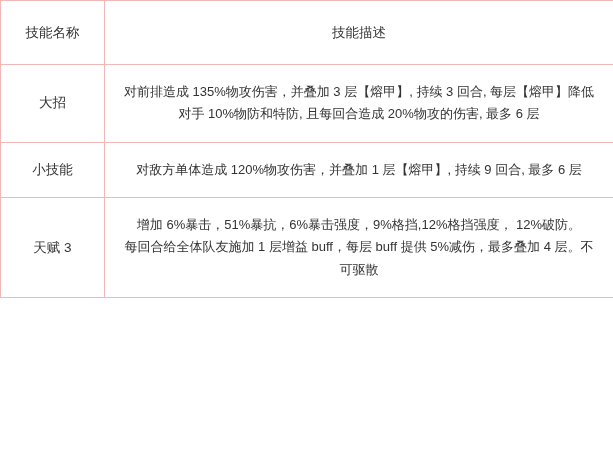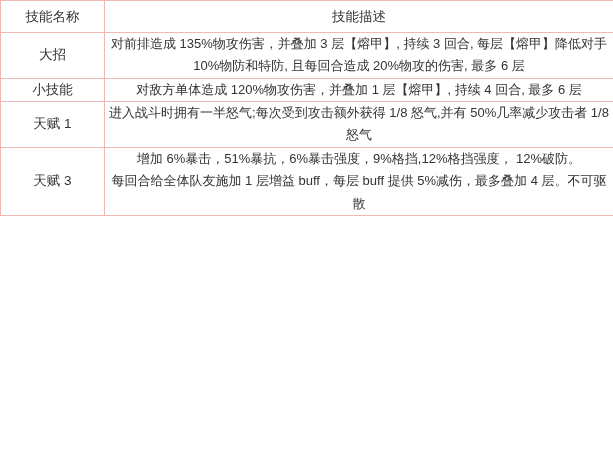--- a/index.html
+++ b/index.html
@@ -15,21 +15,21 @@
     overflow: hidden;
   }
   .skill-table {
     width: 613px;
     border-collapse: collapse;
     table-layout: fixed;
   }
   .skill-table td, .skill-table th {
     border: 1px solid #f2b8b8;
     vertical-align: middle;
-    padding: 0;
+    padding: 16px;
   }
   .col-name {
     width: 104px;
   }
   .col-desc {
     width: 509px;
   }
   .head-cell {
     text-align: center;
     font-size: 13.5px;
@@ -76,27 +76,21 @@
   <tbody>
     <tr>
       <td class="name-cell">大招</td>
       <td class="desc-cell">
         <p>对前排造成 135%物攻伤害，并叠加 3 层【熔甲】, 持续 3 回合, 每层【熔甲】降低对手 10%物防和特防, 且每回合造成 20%物攻的伤害, 最多 6 层</p>
       </td>
     </tr>
     <tr>
       <td class="name-cell">小技能</td>
       <td class="desc-cell">
-        <p>对敌方单体造成 120%物攻伤害，并叠加 1 层【熔甲】, 持续 4 回合, 最多 6 层</p>
-      </td>
-    </tr>
-    <tr>
-      <td class="name-cell">天赋 1</td>
-      <td class="desc-cell">
-        <p>进入战斗时拥有一半怒气;每次受到攻击额外获得 1/8 怒气,并有 50%几率减少攻击者 1/8 怒气</p>
+        <p>对敌方单体造成 120%物攻伤害，并叠加 1 层【熔甲】, 持续 9 回合, 最多 6 层</p>
       </td>
     </tr>
     <tr>
       <td class="name-cell">天赋 3</td>
       <td class="desc-cell">
         <p>增加 6%暴击，51%暴抗，6%暴击强度，9%格挡,12%格挡强度， 12%破防。</p>
         <p>每回合给全体队友施加 1 层增益 buff，每层 buff 提供 5%减伤，最多叠加 4 层。不可驱散</p>
       </td>
     </tr>
   </tbody>

